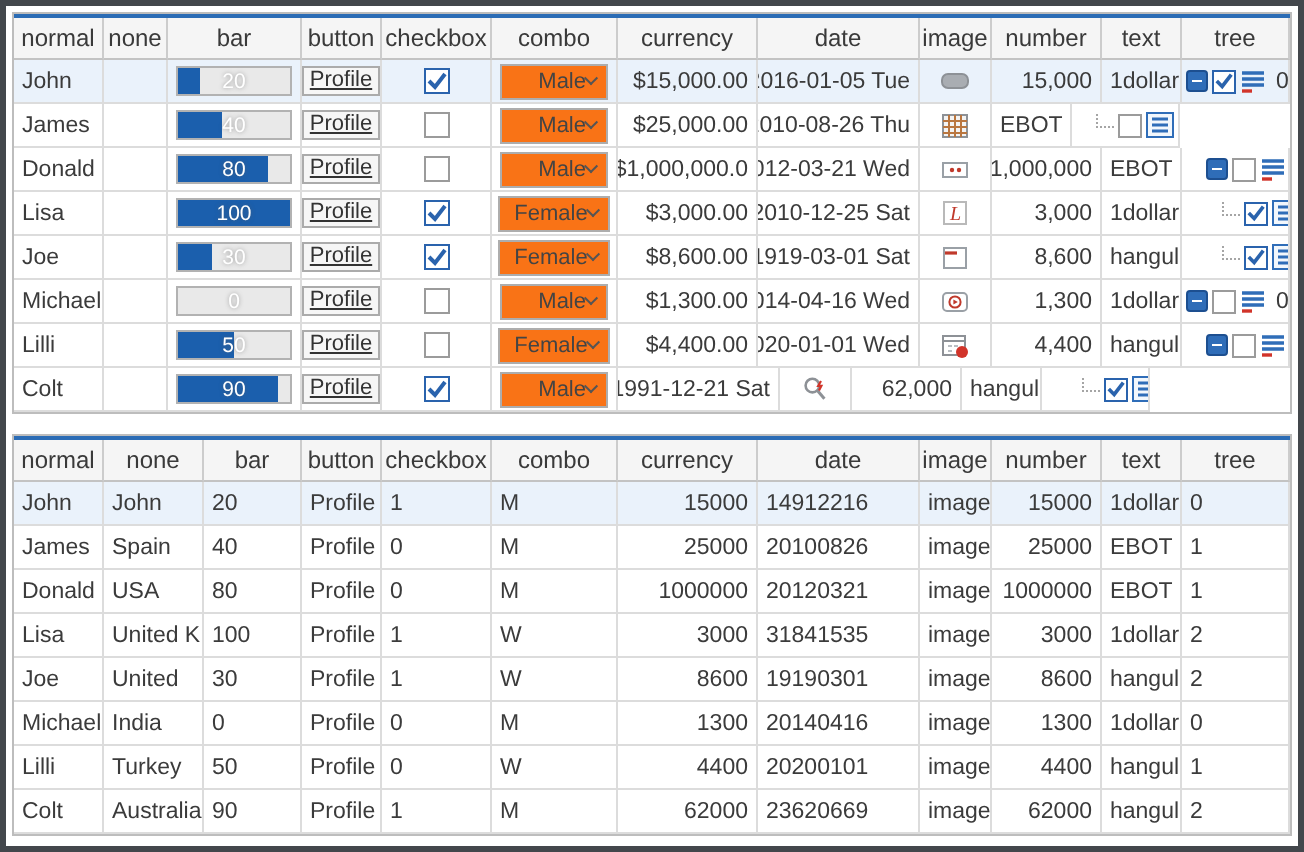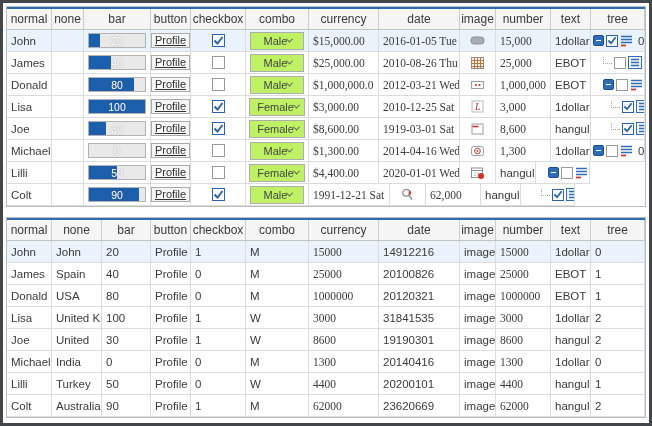--- a/index.html
+++ b/index.html
@@ -18,21 +18,21 @@
     flex:none;display:flex;align-items:center;overflow:hidden;white-space:nowrap;
     border-right:1px solid #dcdcdc;border-bottom:1px solid #dcdcdc;
     font-size:11.5px;color:#3b3b3b;padding:0 4px;
   }
   .header .cell{
     background:#f5f5f5;justify-content:center;color:#3a3a3a;font-size:12px;
     border-right:1px solid #cccccc;border-bottom:1px solid #c3c3c3;padding:0 2px;
   }
   .row.selected .cell{background:#eaf2fb;}
   .al{justify-content:flex-start;}
-  .ar{justify-content:flex-start;font-family:Liberation Serif, serif;}
+  .ar{justify-content:flex-end;}
   .ac{justify-content:center;}
   
   .gt .c-normal{width:45px}.gt .c-none{width:32px}.gt .c-bar{width:67px}
   .gt .c-button{width:40px}.gt .c-checkbox{width:55px}.gt .c-combo{width:63px}
   .gt .c-currency{width:70px}.gt .c-date{width:81px}.gt .c-image{width:36px}
   .gt .c-number{width:55px}.gt .c-text{width:40px}.gt .c-tree{width:54px}
   
   .gb .c-normal{width:45px}.gb .c-none{width:50px}.gb .c-bar{width:49px}
   .gb .c-button{width:40px}.gb .c-checkbox{width:55px}.gb .c-combo{width:63px}
   .gb .c-currency{width:70px}.gb .c-date{width:81px}.gb .c-image{width:36px}
@@ -40,22 +40,22 @@
   
   .bar{position:relative;width:60px;height:15px;border:1px solid #b2b2b2;background:#e9e9e9;}
   .bar-fill{position:absolute;left:0;top:0;bottom:0;background:#1b5fad;}
   .bar-label{position:absolute;left:0;width:100%;text-align:center;color:#fff;
     font-size:10.5px;line-height:14px;text-shadow:0 0 2px rgba(90,90,90,.55);}
   .btn{border:1px solid #ababab;background:#f6f6f6;padding:0 3px;font-size:11px;
     line-height:13px;color:#333;text-decoration:underline;cursor:pointer;}
   .cb{width:13px;height:13px;border:1px solid #9b9b9b;background:#fff;flex:none;
     display:flex;align-items:center;justify-content:center;}
   .cb.on{border-color:#2a63ad;}
-  .combo{width:57px;height:18px;border:1px solid #adadad;background:#bef264;
-    display:flex;align-items:center;justify-content:center;padding:0 5px 0 7px;
+  .combo{width:57px;height:18px;border:1px solid #adadad;background:#f97316;
+    display:flex;align-items:center;justify-content:flex-end;padding:0 5px 0 7px;
     font-size:11px;color:#444;cursor:pointer;}
   .caret{width:5px;height:5px;border-right:1.4px solid #555;border-bottom:1.4px solid #555;
     transform:rotate(45deg) translate(-1px,-1px);flex:none;}
   
   .tcell{padding:0 0 0 2px;}
   .tw{display:flex;align-items:center;overflow:hidden;width:100%;}
   .tind{flex:none;height:1px;}
   .exp{width:11px;height:11px;background:#2f6db8;border:1px solid #1d4f90;border-radius:2px;
     position:relative;flex:none;cursor:pointer;}
   .exp::after{content:"";position:absolute;left:2px;right:2px;top:4px;height:1px;background:#fff;}
@@ -181,23 +181,20 @@
           <span>2010-08-26 Thu</span>
         </div>
         <div class="cell c-image ac">
           <span class="ico">
             <svg width="15" height="15" viewBox="0 0 15 15" xmlns="http://www.w3.org/2000/svg">
               <rect x="1.5" y="2.5" width="12" height="11" fill="#f3f3f3" stroke="#8d9196"></rect>
               <path d="M1.5 5.5h12M1.5 8.5h12M1.5 11.5h12M4.5 2.5v11M7.5 2.5v11M10.5 2.5v11" stroke="#b9763f" stroke-width="1"></path>
             </svg>
           </span>
         </div>
-        <div class="cell c-number ar">
-          <span>25,000</span>
-        </div>
         <div class="cell c-text al">
           <span>EBOT</span>
         </div>
         <div class="cell c-tree tcell">
           <span class="tw">
             <span class="tind" style="width: 10px;"></span>
             <span class="elbow"></span>
             <span class="cb"></span>
             <span class="tico">
               <svg width="14" height="13" viewBox="0 0 14 13" xmlns="http://www.w3.org/2000/svg">
@@ -486,20 +483,23 @@
         </div>
         <div class="cell c-image ac">
           <span class="ico">
             <svg width="15" height="15" viewBox="0 0 15 15" xmlns="http://www.w3.org/2000/svg">
               <rect x="1.5" y="3" width="11" height="9.5" fill="#fff" stroke="#8d9196"></rect>
               <path d="M1.5 5.5h11" stroke="#8d9196"></path>
               <path d="M4 8h2M7 8h2M4 10.5h2" stroke="#b9bec3"></path>
               <circle cx="11" cy="11" r="3" fill="#d1342a"></circle>
             </svg>
           </span>
+        </div>
+        <div class="cell c-number ar">
+          <span>4,400</span>
         </div>
         <div class="cell c-text al">
           <span>hangul</span>
         </div>
         <div class="cell c-tree tcell">
           <span class="tw">
             <span class="tind" style="width: 10px;"></span>
             <span class="exp"></span>
             <span class="cb"></span>
             <span class="tico">

